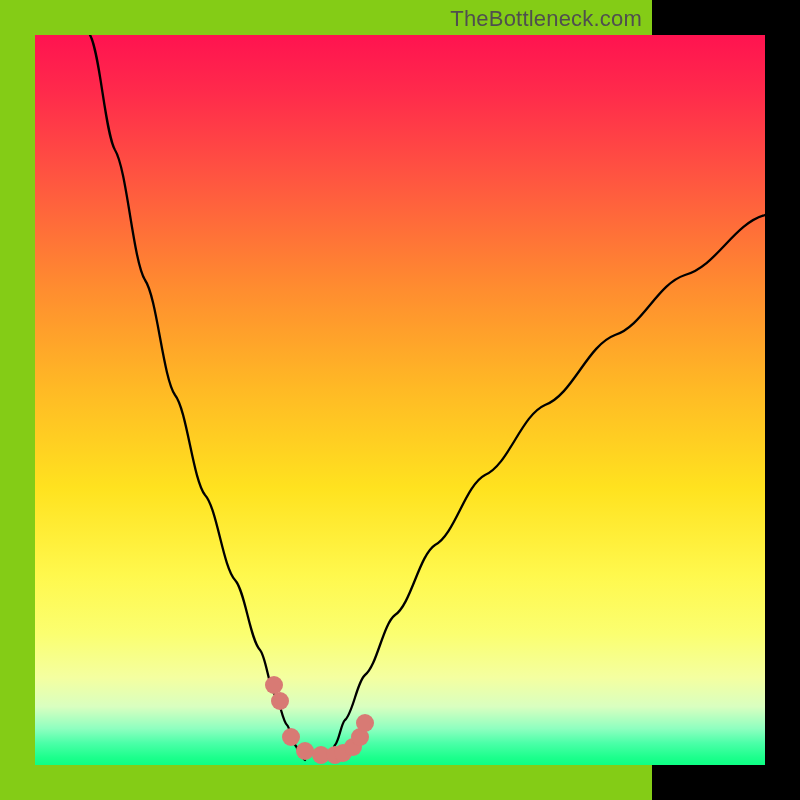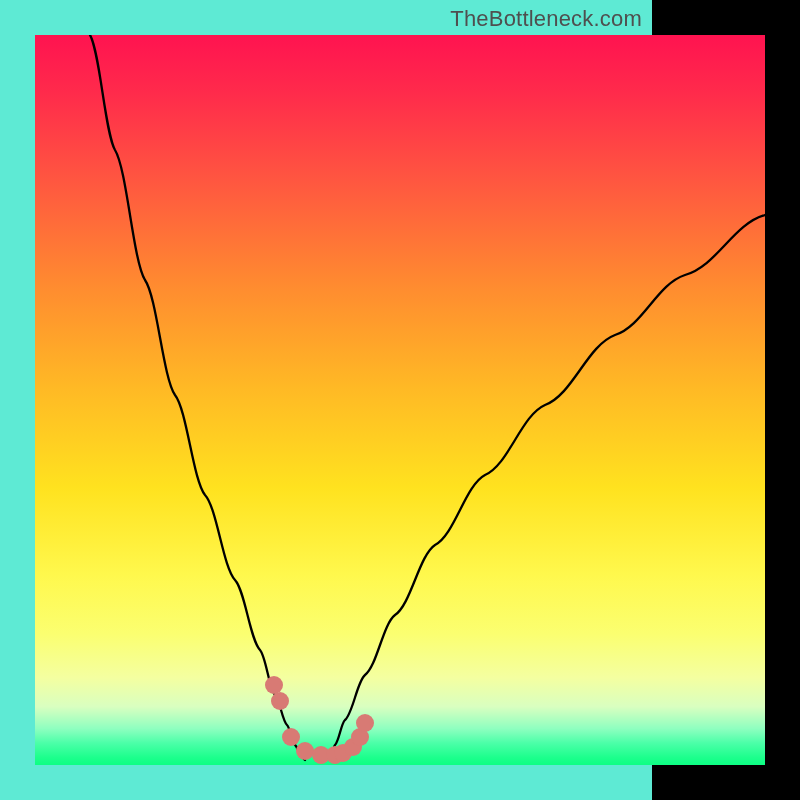--- a/index.html
+++ b/index.html
@@ -10,21 +10,21 @@
     background: #000;
     font-family: Arial, Helvetica, sans-serif;
     overflow: hidden;
   }
   .frame {
     position: absolute;
     left: 0;
     top: 0;
     width: 652px;
     height: 800px;
-    background: #5eead4;
+    background: #84cc16;
   }
   .plot-area {
     position: absolute;
     left: 35px;
     top: 35px;
     width: 730px;
     height: 730px;
     overflow: hidden;
   }
   .gradient {

